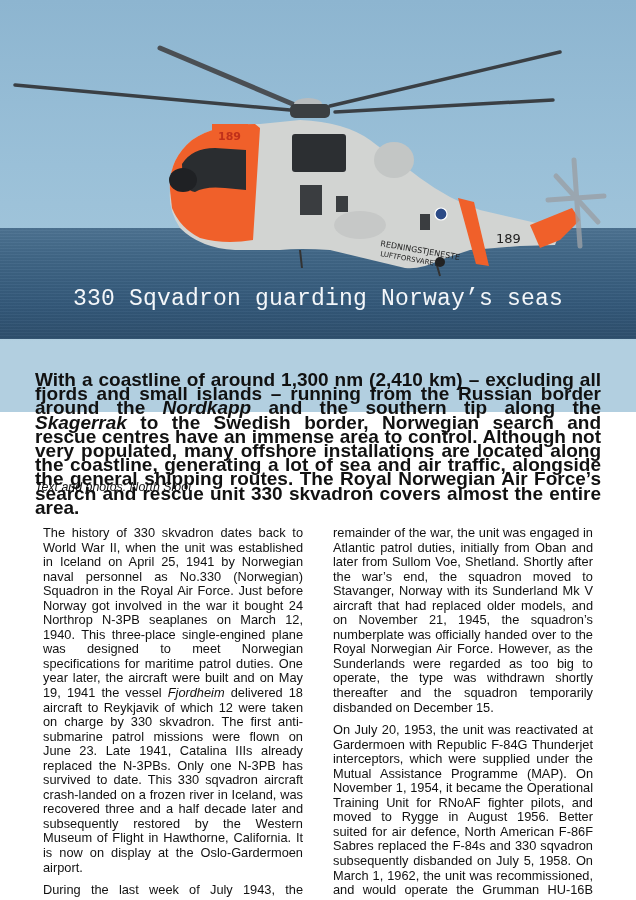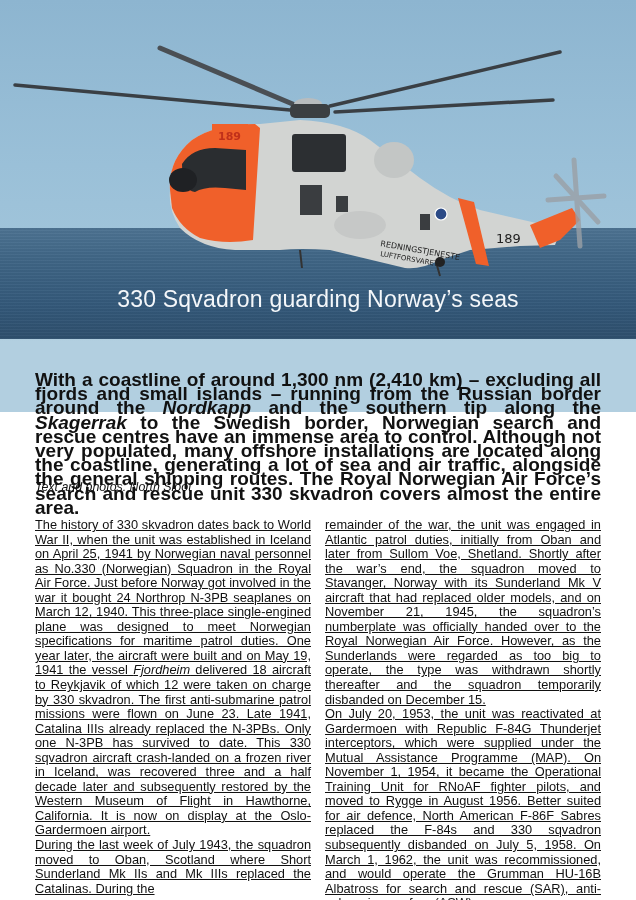--- a/index.html
+++ b/index.html
@@ -5,25 +5,25 @@
   html, body { margin: 0; padding: 0; }
   body { width: 636px; height: 900px; background: #ffffff; overflow: hidden; position: relative; font-family: "Liberation Sans", sans-serif; color: #111; }
   .hero { position: absolute; left: 0; top: 0; width: 636px; height: 412px; overflow: hidden;
     background: linear-gradient(180deg, #8db5d0 0%, #9ac0d8 40%, #a6c8dc 78%, #b2cfe0 83%); }
   .sea { position: absolute; left: 0; top: 228px; width: 636px; height: 111px;
     background: linear-gradient(180deg, #4d7392 0%, #3f6585 30%, #34597a 70%, #2e4f6d 100%); }
   .sea::after { content: ""; position: absolute; inset: 0;
     background: repeating-linear-gradient(0deg, rgba(255,255,255,0.03) 0 1px, rgba(0,0,0,0.03) 1px 3px); }
   .heli { position: absolute; left: 0; top: 0; width: 636px; height: 280px; }
   .hero-title { position: absolute; left: 0; width: 636px; top: 286px; text-align: center; color: #f4f7fa;
-    font-family: Liberation Sans, sans-serif; font-size: 23px; letter-spacing: 0.2px; }
+    font-family: Liberation Mono, monospace; font-size: 23px; letter-spacing: 0.2px; }
   .lead { position: absolute; left: 35px; top: 373px; width: 566px; font-weight: bold; font-size: 19px; line-height: 14.2px; text-align: justify; }
   .byline { position: absolute; left: 35px; top: 480px; font-style: italic; font-size: 12.4px; }
   .col { position: absolute; top: 518px; width: 276px; font-size: 12.8px; line-height: 14.55px; text-align: justify; }
-  .col p { margin: 0; text-decoration: underline; }
+  .col p { margin: 8px; }
   .col-left { left: 35px; }
   .col-right { left: 325px; }
   em { font-style: italic; }
 </style>
 </head>
 <body>
 
 <div class="hero">
   <div class="sea"></div>
   <svg class="heli" viewBox="0 0 636 280">

